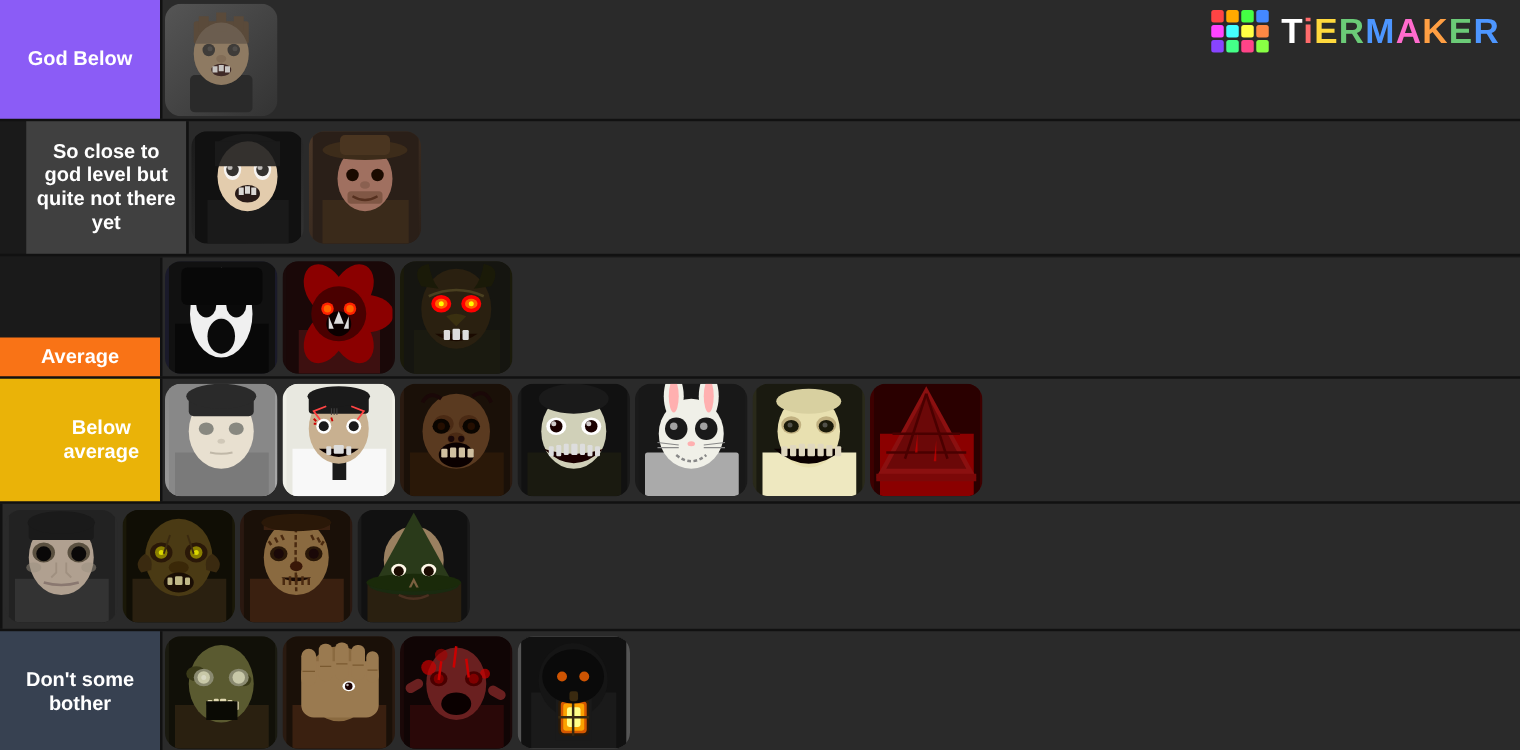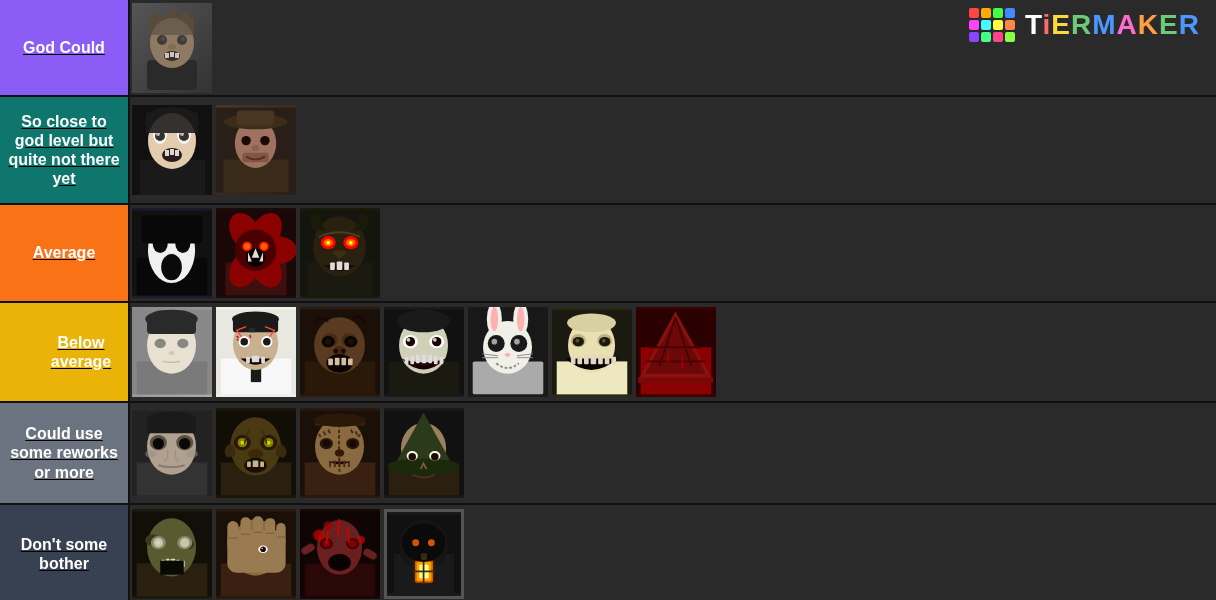--- a/index.html
+++ b/index.html
@@ -76,52 +76,53 @@
     .logo-text span.e { color: #ffd93d; }
     .logo-text span.r { color: #6bcb77; }
     .logo-text span.m { color: #4d96ff; }
     .logo-text span.a { color: #ff6bcd; }
     .logo-text span.k { color: #ff9f43; }
     .logo-text span.e2 { color: #6bcb77; }
     .logo-text span.r2 { color: #4d96ff; }
 
     
     .row-god { background: #8b5cf6; }
-    .row-close { background: #0f766e; }
+    .row-close { background: #404040; margin-left: 21px; }
     .row-average { background: #f97316; }
     .row-below { background: #eab308; padding-left: 40px; }
     .row-rework { background: #6b7280; }
     .row-bother { background: #374151; }
 
     
     .c-trapper { background: linear-gradient(135deg, #555 0%, #333 100%); }
     .c-deathslinger { background: linear-gradient(135deg, #4a3728 0%, #2a1f18 100%); }
     .c-shape { background: linear-gradient(135deg, #888 0%, #aaa 100%); }
 
     .portrait-wrapper {
-      width: 80px;
+      width: 90px;
       height: 90px;
       overflow: hidden;
       flex-shrink: 0;
       margin: 2px;
+      border-radius: 13px;
     }
 
     .portrait {
       width: 100%;
       height: 100%;
       display: flex;
       align-items: center;
       justify-content: center;
       font-size: 36px;
     }
   </style>
 </head>
 <body>
 
-<div style="position:relative; width:1216px; height:600px; background:#1a1a1a;text-decoration:underline;">
+<div style="position:relative; width:1216px; height:600px; background:#1a1a1a;">
 
   <div class="header-logo">
     <div class="logo-grid">
       <div class="logo-cell" style="background:#ff4444;"></div>
       <div class="logo-cell" style="background:#ffaa00;"></div>
       <div class="logo-cell" style="background:#44ff44;"></div>
       <div class="logo-cell" style="background:#4488ff;"></div>
       <div class="logo-cell" style="background:#ff44ff;"></div>
       <div class="logo-cell" style="background:#44ffff;"></div>
       <div class="logo-cell" style="background:#ffff44;"></div>
@@ -133,21 +134,21 @@
     </div>
     <div class="logo-text">
       <span class="t">T</span><span class="i">i</span><span class="e">E</span><span class="r">R</span><span class="m">M</span><span class="a">A</span><span class="k">K</span><span class="e2">E</span><span class="r2">R</span>
     </div>
   </div>
 
   <div style="display:flex; flex-direction:column; width:100%;">
 
     <div class="tier-row" style="min-height:92px;">
       <div class="tier-label row-god">
-        <span>God Could</span>
+        <span>God Below</span>
       </div>
       <div class="tier-items">
 
         <div class="portrait-wrapper">
           <div class="portrait c-trapper" style="flex-direction:column; gap:2px;">
 
             <svg width="80" height="85" viewBox="0 0 80 85">
 
               <rect x="15" y="55" width="50" height="30" fill="#2a2a2a" rx="4"></rect>
 
@@ -240,21 +241,21 @@
 
               <path d="M32 52 Q42 58 52 52" stroke="#5a3020" stroke-width="2" fill="none"></path>
 
               <rect x="28" y="48" width="28" height="10" fill="rgba(80,50,30,0.4)" rx="3"></rect>
             </svg>
           </div>
         </div>
       </div>
     </div>
 
-    <div class="tier-row" style="min-height:98px;">
+    <div class="tier-row" style="min-height:98px;align-items:flex-end;">
       <div class="tier-label row-average">
         <span>Average</span>
       </div>
       <div class="tier-items">
 
         <div class="portrait-wrapper">
           <div class="portrait" style="background:#1a1a2a;">
             <svg width="85" height="90" viewBox="0 0 85 90">
               <rect x="0" y="0" width="85" height="90" fill="#111"></rect>
 
@@ -555,23 +556,20 @@
               <path d="M50 45 L48 62 L50 62 L50 45Z" fill="#cc0000" opacity="0.7"></path>
 
               <rect x="2" y="72" width="80" height="6" fill="#7b0808"></rect>
             </svg>
           </div>
         </div>
       </div>
     </div>
 
     <div class="tier-row" style="min-height:102px;">
-      <div class="tier-label row-rework">
-        <span>Could use some reworks or more</span>
-      </div>
       <div class="tier-items">
 
         <div class="portrait-wrapper">
           <div class="portrait" style="background:#2a2a2a;">
             <svg width="85" height="90" viewBox="0 0 85 90">
               <rect x="0" y="0" width="85" height="90" fill="#222"></rect>
               <rect x="5" y="55" width="75" height="35" fill="#333"></rect>
               <rect x="32" y="46" width="21" height="12" fill="#c0b0a0"></rect>
 
               <ellipse cx="42" cy="38" rx="26" ry="30" fill="#b0a090"></ellipse>

